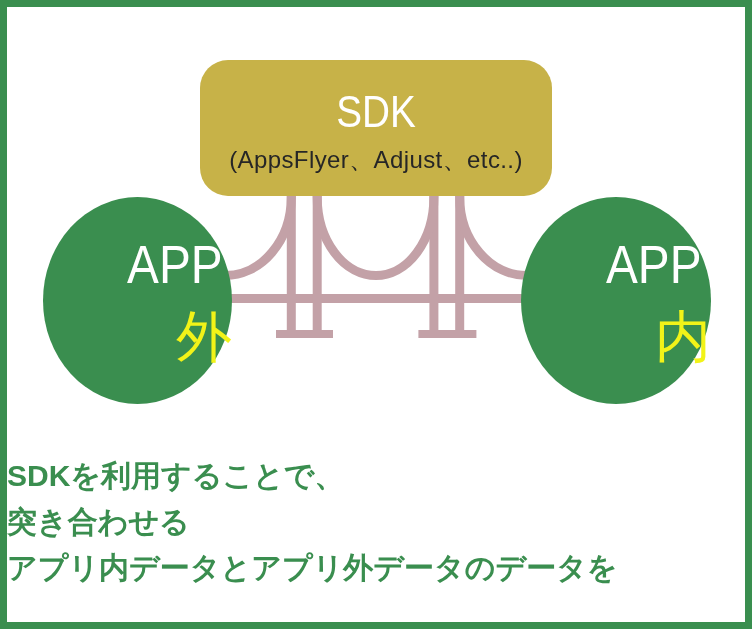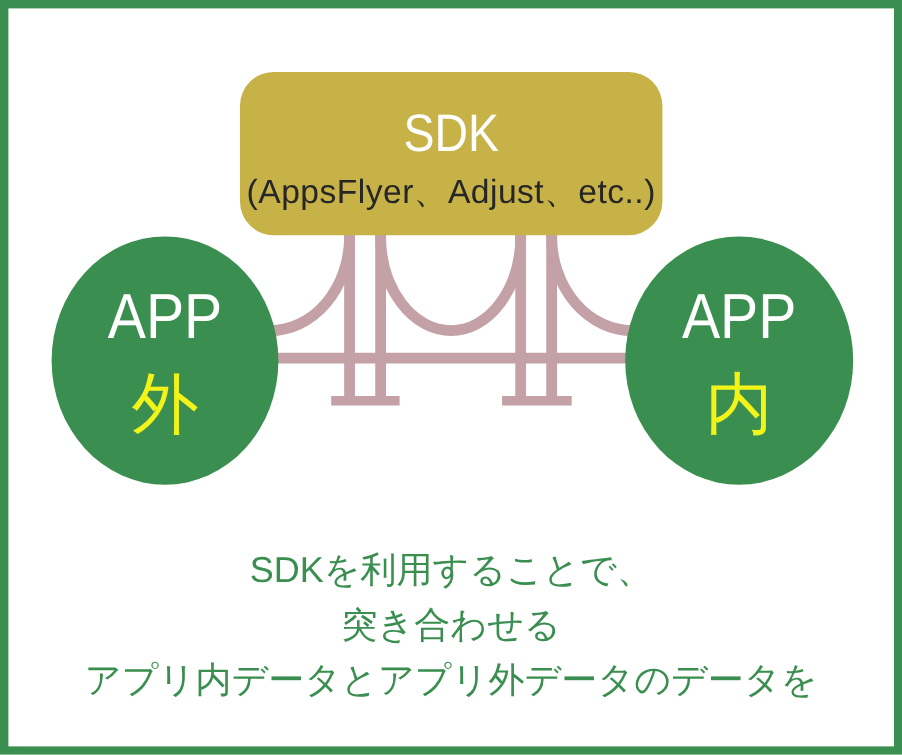--- a/index.html
+++ b/index.html
@@ -55,33 +55,33 @@
     top: 90px;
     font-size: 44px;
     line-height: 44px;
     color: var(--white);
     transform: scaleX(0.88);
   }
   .sdk-subtitle {
     position: absolute;
     left: 0; right: 0;
     top: 148px;
-    font-size: 28px;
+    font-size: 24px;
     line-height: 24px;
     letter-spacing: 0.4px;
     color: var(--dark);
   }
   .circle {
     position: absolute;
     top: 197px;
     width: 189px; height: 207px;
     background: var(--green);
     border-radius: 50%;
     z-index: 2;
-    text-align: center;
+    text-align: right;
   }
   .circle.left { left: 43px; }
   .circle.right { left: 521px; width: 190px; }
   .circle .app-label {
     position: absolute;
     left: 0; right: 0;
     top: 41px;
     font-size: 53px;
     line-height: 53px;
     color: var(--white);
@@ -93,24 +93,24 @@
     top: 111px;
     font-size: 56px;
     line-height: 58px;
     color: var(--yellow);
   }
   .caption {
     position: absolute;
     left: 7px; right: 7px;
     top: 453px;
     z-index: 2;
-    text-align: center;
+    text-align: left;
     font-size: 30px;
     line-height: 46px;
-    font-weight: normal;
+    font-weight: bold;
     color: var(--green);
   }
 </style>
 </head>
 <body>
 
 <div class="frame">
 
   <div class="frame-border"></div>
 

